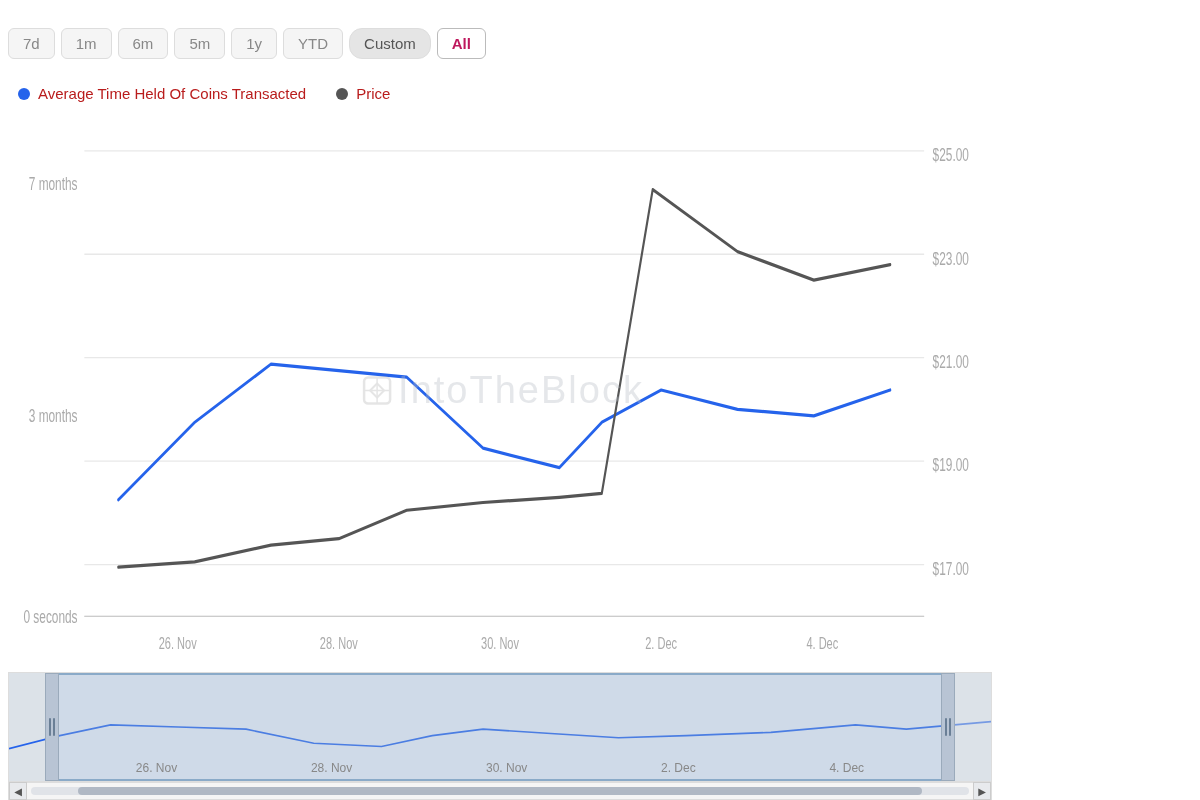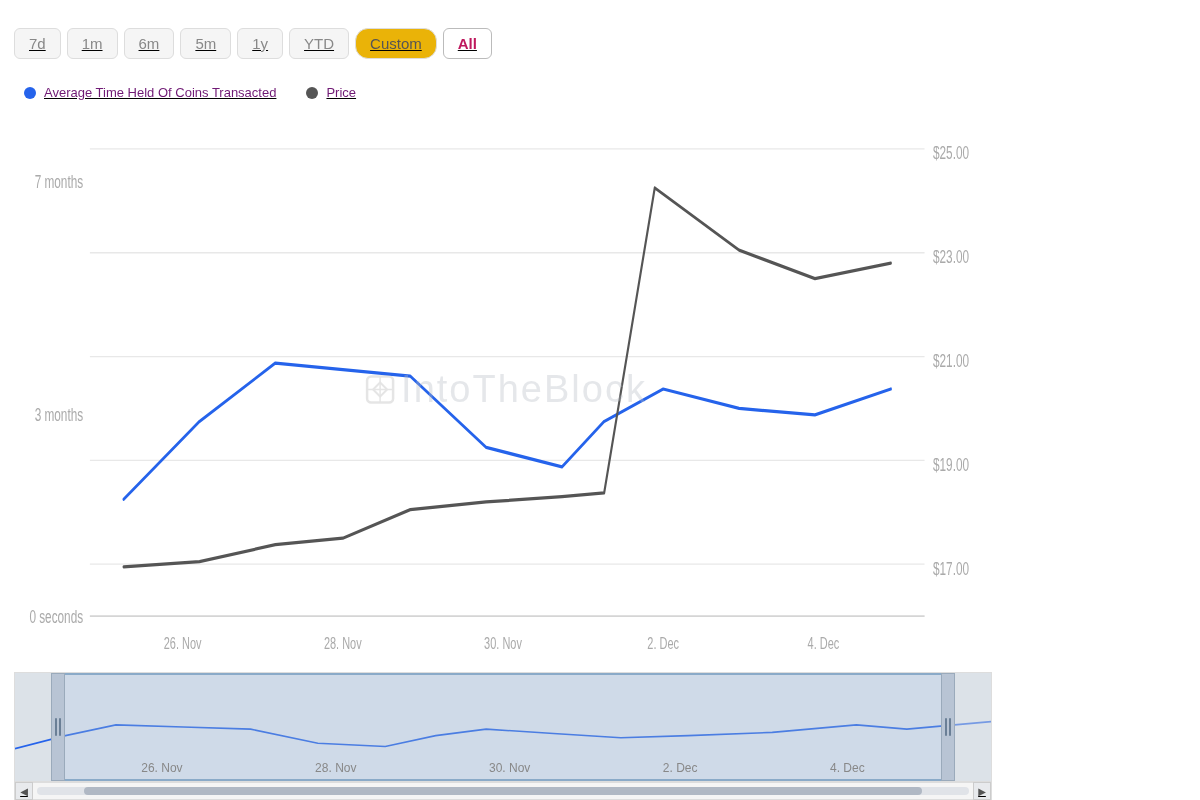--- a/index.html
+++ b/index.html
@@ -7,24 +7,23 @@
       background: #fff;
       font-family: -apple-system, BlinkMacSystemFont, 'Segoe UI', Arial, sans-serif;
       width: 1200px;
       height: 800px;
       overflow: hidden;
     }
     .container {
       width: 1012px;
       height: 800px;
       background: #fff;
-      padding: 20px 20px 0 14px;
+      padding: 20px 20px 0 8px;
       display: flex;
       flex-direction: column;
-      text-decoration: underline;
     }
     
     .filter-bar {
       display: flex;
       align-items: center;
       gap: 6px;
       margin-bottom: 18px;
       padding: 8px 0;
     }
     .filter-btn {
@@ -37,21 +36,21 @@
       cursor: pointer;
       font-weight: 400;
     }
     .filter-btn.active {
       background: #fff;
       color: #be185d;
       font-weight: 700;
       border-color: #bbb;
     }
     .filter-btn.custom {
-      background: #eab308;
+      background: #e5e5e5;
       color: #555;
       font-weight: 500;
       border-radius: 13px;
     }
     
     .legend {
       display: flex;
       align-items: center;
       gap: 30px;
       margin-bottom: 10px;
@@ -63,22 +62,22 @@
       gap: 8px;
     }
     .legend-dot {
       width: 12px;
       height: 12px;
       border-radius: 50%;
     }
     .legend-dot.blue { background: #2563eb; }
     .legend-dot.dark { background: #555; }
     .legend-label {
-      font-size: 13px;
-      color: #701a75;
+      font-size: 15px;
+      color: #b91c1c;
       font-weight: 400;
       text-align: right;
     }
     
     .chart-wrapper {
       flex: 1;
       position: relative;
       display: flex;
       flex-direction: column;
     }

